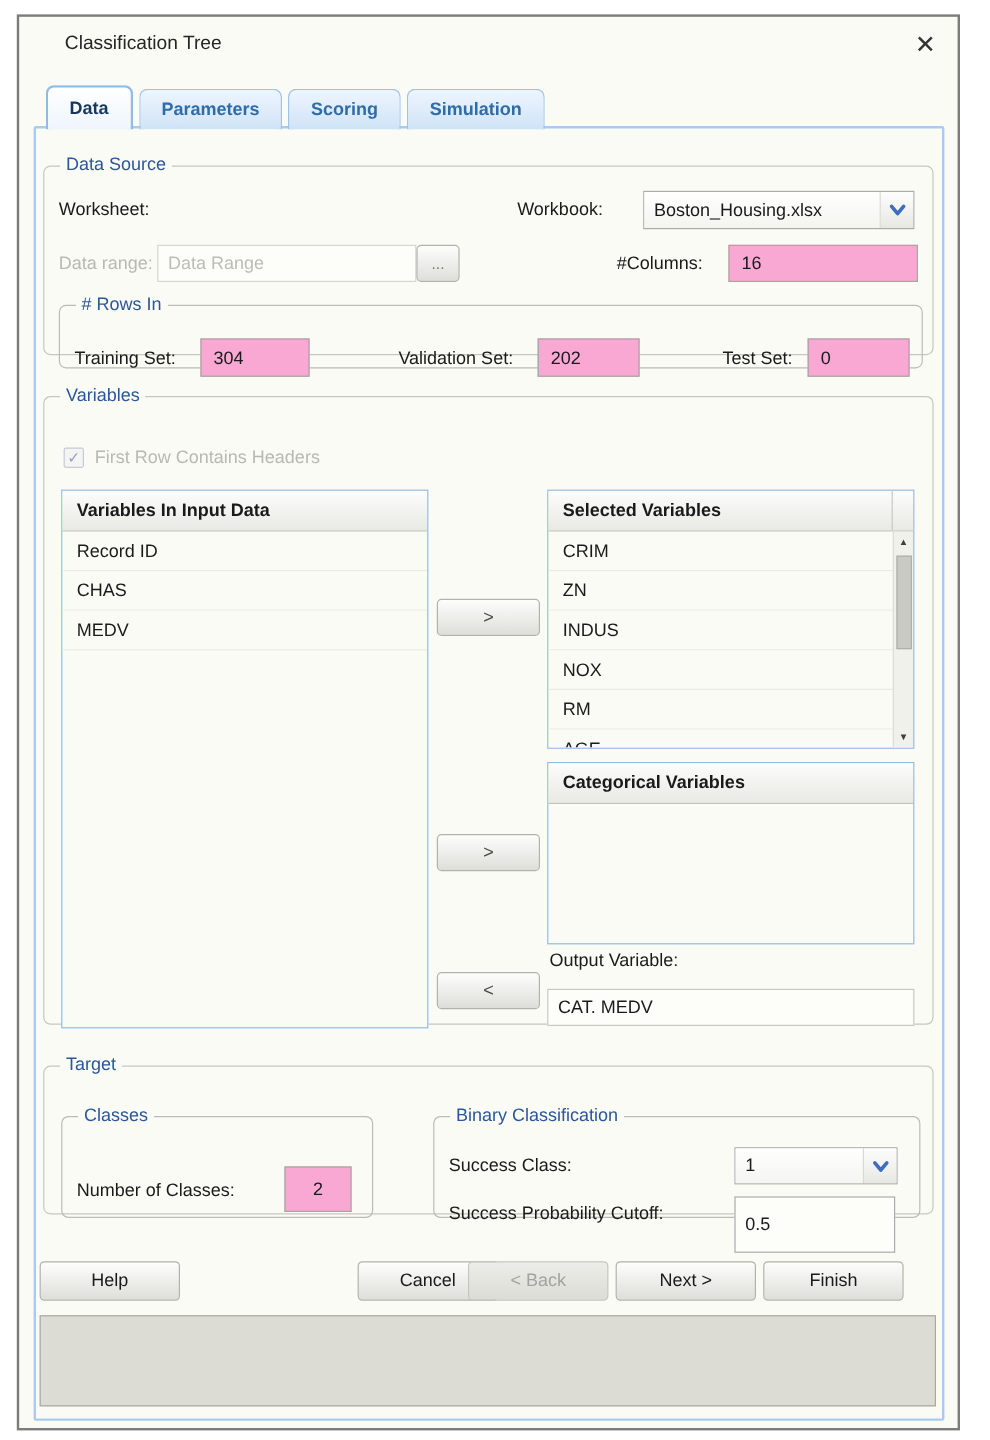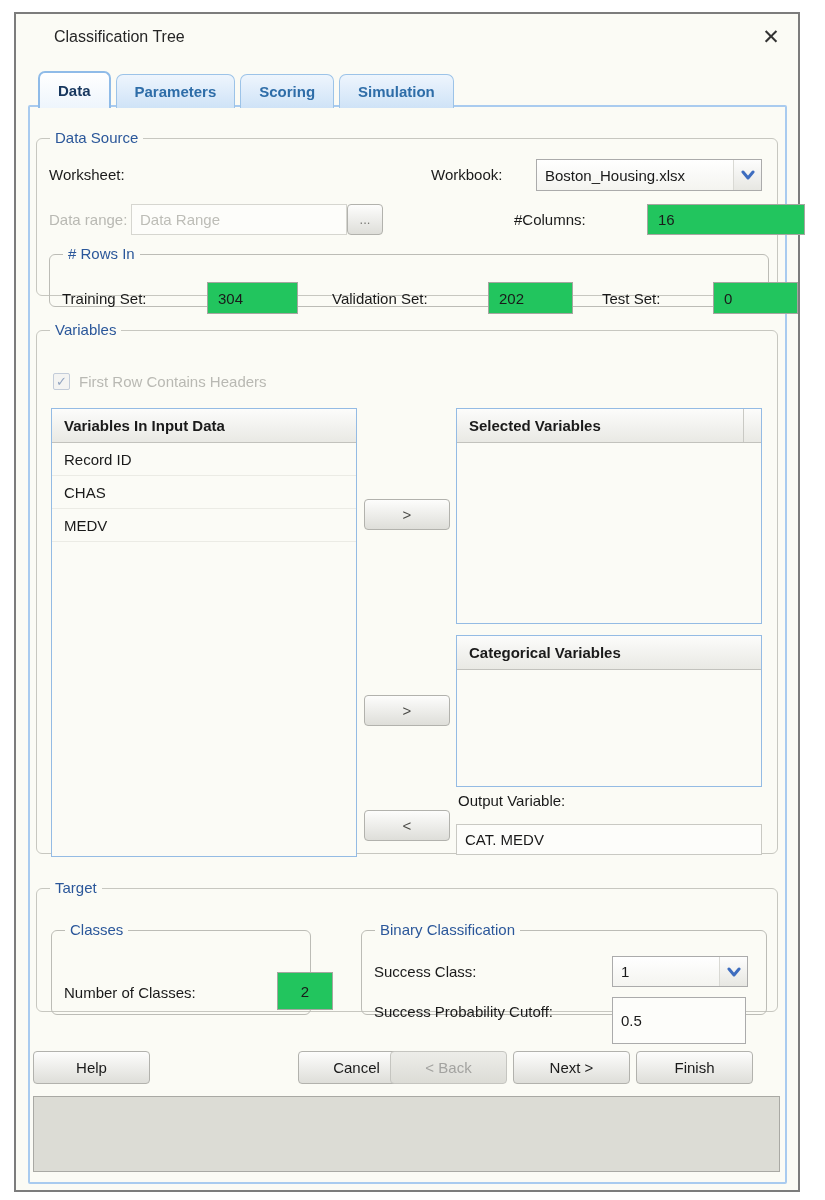--- a/index.html
+++ b/index.html
@@ -42,22 +42,22 @@
     position:absolute; margin:0; padding:0;
     border:1px solid #c7c7c0; border-radius:6px; background:transparent;
   }
   fieldset.inner { border-color:#bcbcb6; }
   legend {
     margin-left:13px; padding:0 5px; font-size:15px; color:#2b579a; line-height:18px;
   }
   .lbl { position:absolute; font-size:15px; color:#1a1a1a; white-space:nowrap; }
   .lbl-dis { color:#b9b9b3; }
   .ro-field {
-    position:absolute; background:#22c55e; border:1px solid #a6a6a0;
-    font-size:15px; color:#1a1a1a; display:flex; align-items:center; padding-left:10px;margin-left:40px;
+    position:absolute; background:#f9a8d4; border:1px solid #a6a6a0;
+    font-size:15px; color:#1a1a1a; display:flex; align-items:center; padding-left:10px;
   }
   .txt-field {
     position:absolute; background:#fdfdfa; border:1px solid #c9c9c3;
     font-size:15px; color:#1a1a1a; padding:0 8px; font-family:"Liberation Sans",sans-serif;
   }
   .txt-field::placeholder { color:#bdbdb7; }
   
   .dd {
     position:absolute; border:1px solid #ababab; background:#fff;
     display:flex; align-items:stretch;
@@ -184,20 +184,36 @@
 
     <div class="btn xfer" style="left:327px; top:160px;">&gt;</div>
     <div class="btn xfer" style="left:327px; top:356px;">&gt;</div>
     <div class="btn xfer" style="left:327px; top:471px;">&lt;</div>
 
     <div class="vlist" style="left:419px; top:69px; width:306px; height:216px;">
       <div class="vl-header">
         <span>Selected Variables</span>
         <span class="sb-cell"></span>
       </div>
+      <div class="vl-body" style="height:180px;">
+        <div>
+            <div class="vrow">CRIM</div>
+            <div class="vrow">ZN</div>
+            <div class="vrow">INDUS</div>
+            <div class="vrow">NOX</div>
+            <div class="vrow">RM</div>
+            <div class="vrow">AGE</div>
+          </div>
+        <div class="sbar">
+          <div class="sb-arrow">▲</div>
+          <div class="sb-thumb"></div>
+          <div class="sb-spacer"></div>
+          <div class="sb-arrow">▼</div>
+        </div>
+      </div>
     </div>
 
     <div class="vlist" style="left:419px; top:296px; width:306px; height:152px;">
       <div class="vl-header">Categorical Variables</div>
       <div class="vl-body" style="height:116px;"></div>
     </div>
 
     <div class="lbl" style="left:421px; top:453px;">Output Variable:</div>
     <input class="txt-field" style="left: 419px; top: 485px; width: 306px; height: 31px;" value="CAT. MEDV">
   </fieldset>

